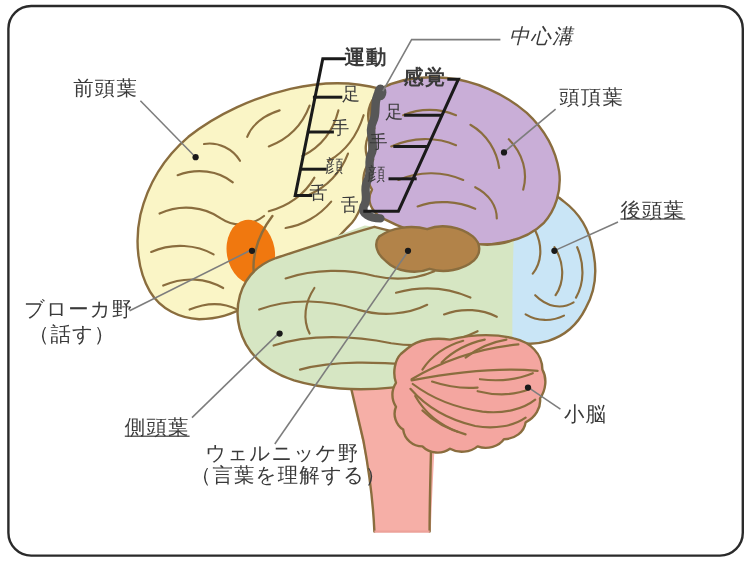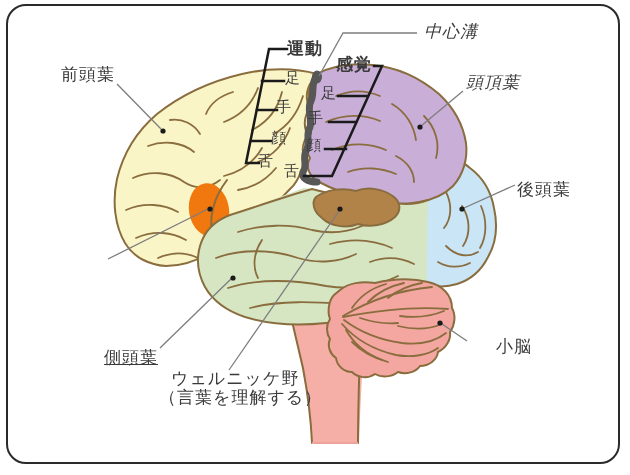--- a/index.html
+++ b/index.html
@@ -166,22 +166,24 @@
   <div class="lbl small" style="left:285px;top:71px;">足</div>
   <div class="lbl small" style="left:276px;top:100px;">手</div>
   <div class="lbl small" style="left:271px;top:131px;">顔</div>
   <div class="lbl small" style="left:258px;top:154px;">舌</div>
 
   <div class="lbl small" style="left:321px;top:86px;">足</div>
   <div class="lbl small" style="left:308px;top:111px;">手</div>
   <div class="lbl small" style="left:306px;top:138px;">顔</div>
   <div class="lbl small" style="left:284px;top:164px;">舌</div>
 
-  <div class="lbl" style="left:466px;top:74px;font-style:italic;">頭頂葉</div>
-  <div class="lbl" style="left:517px;top:181px;">後頭葉</div>
-  <div class="lbl" style="left:496px;top:338px;">小脳</div>
+  <div class="lbl" style="left:466px;top:74px;">頭頂葉</div>
+  <div class="lbl" style="left:517px;top:168px;text-decoration:underline;">後頭葉</div>
+  <div class="lbl" style="left:470px;top:338px;">小脳</div>
 
+  <div class="lbl" style="left:20px;top:250px;">ブローカ野</div>
+  <div class="lbl" style="left:24px;top:271px;">（話す）</div>
 
   <div class="lbl" style="left:104px;top:349px;text-decoration:underline;">側頭葉</div>
 
   <div class="lbl" style="left:159px;top:389px;">（言葉を理解する）</div>
   <div class="lbl" style="left:171px;top:370px;">ウェルニッケ野</div>
 </div>
 
 </body></html>

